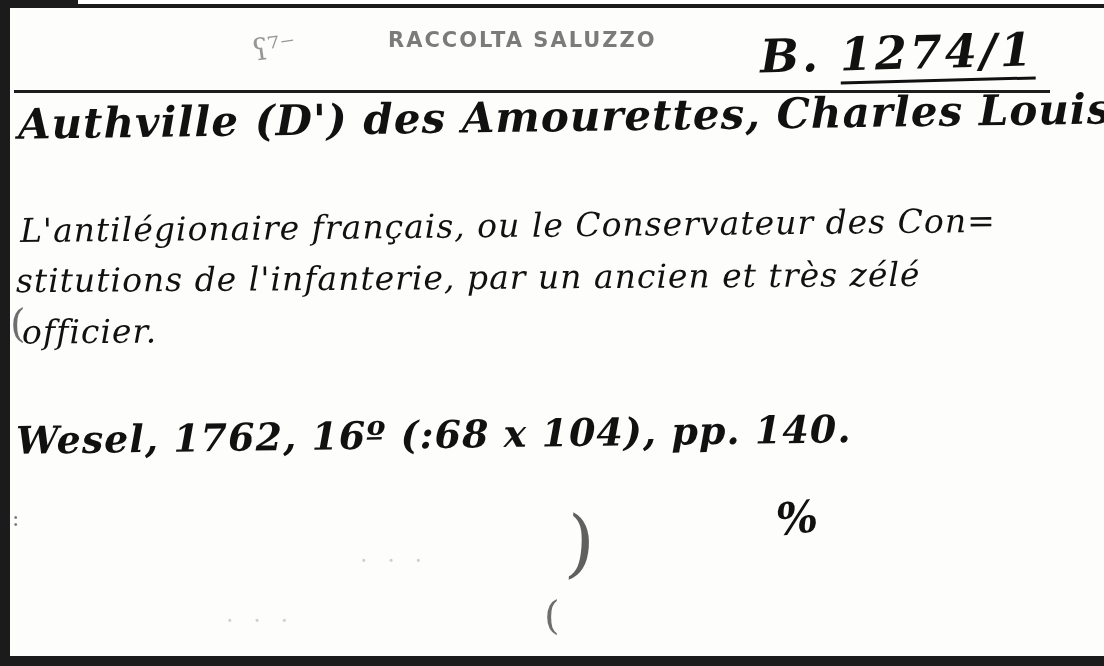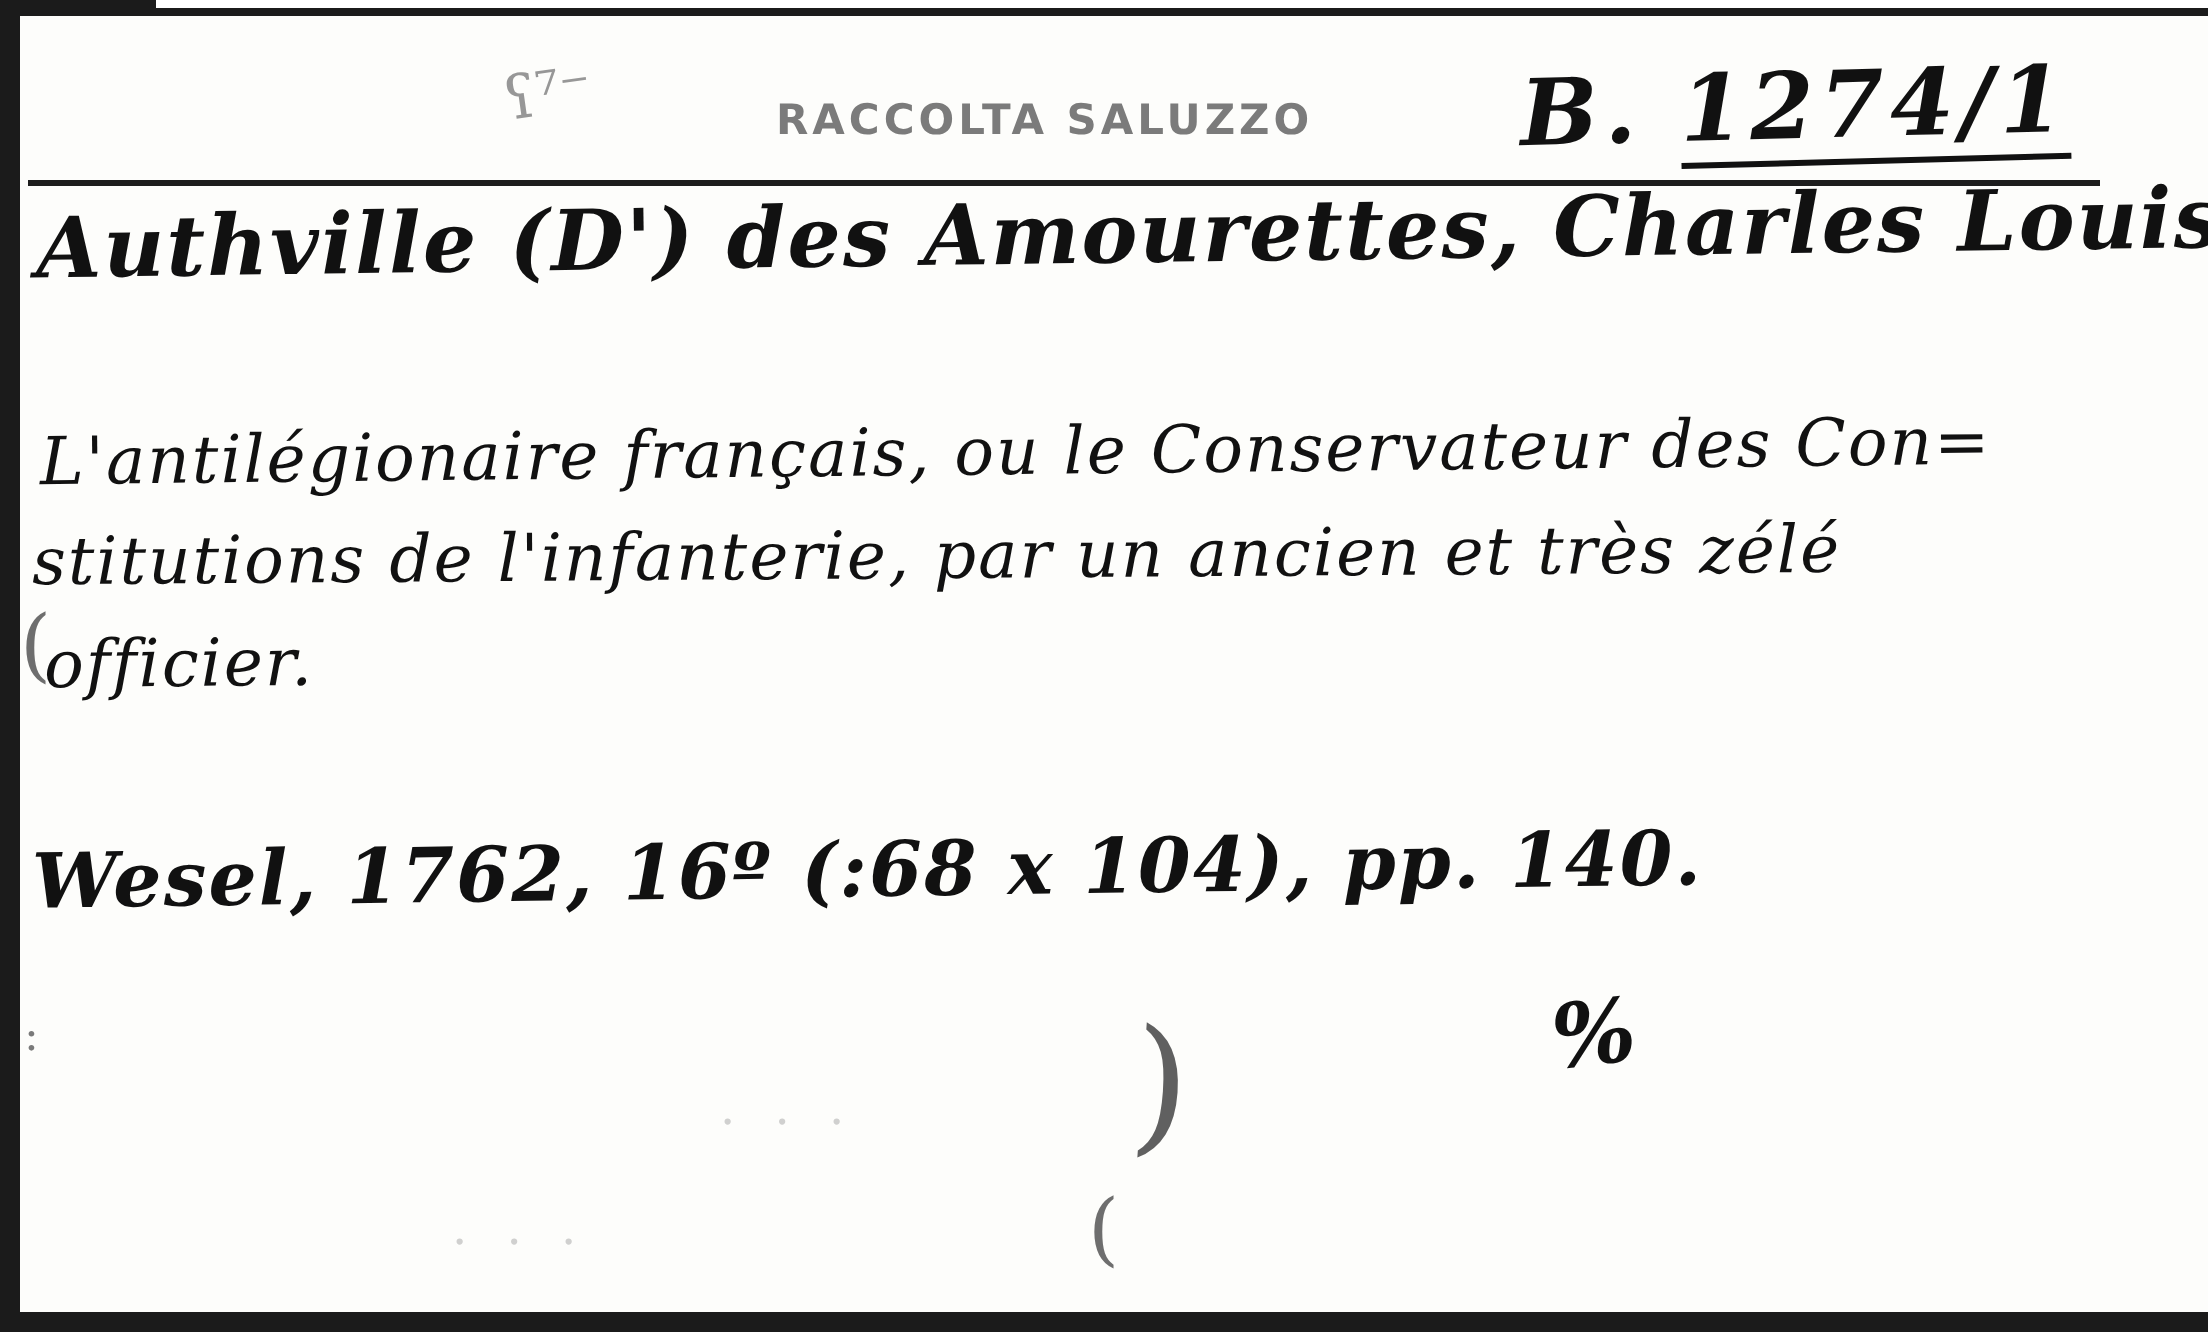--- a/index.html
+++ b/index.html
@@ -46,21 +46,21 @@
     left: 14px;
     top: 90px;
     width: 1036px;
     height: 3px;
     background: #1d1d1d;
   }
   
   .stamp {
     position: absolute;
     left: 388px;
-    top: 48px;
+    top: 28px;
     font-family: "DejaVu Sans", sans-serif;
     font-size: 21px;
     font-weight: bold;
     letter-spacing: 2px;
     color: #4a4a4a;
     opacity: 0.72;
     white-space: nowrap;
     text-align: center;
   }
   .stamp-mark {

